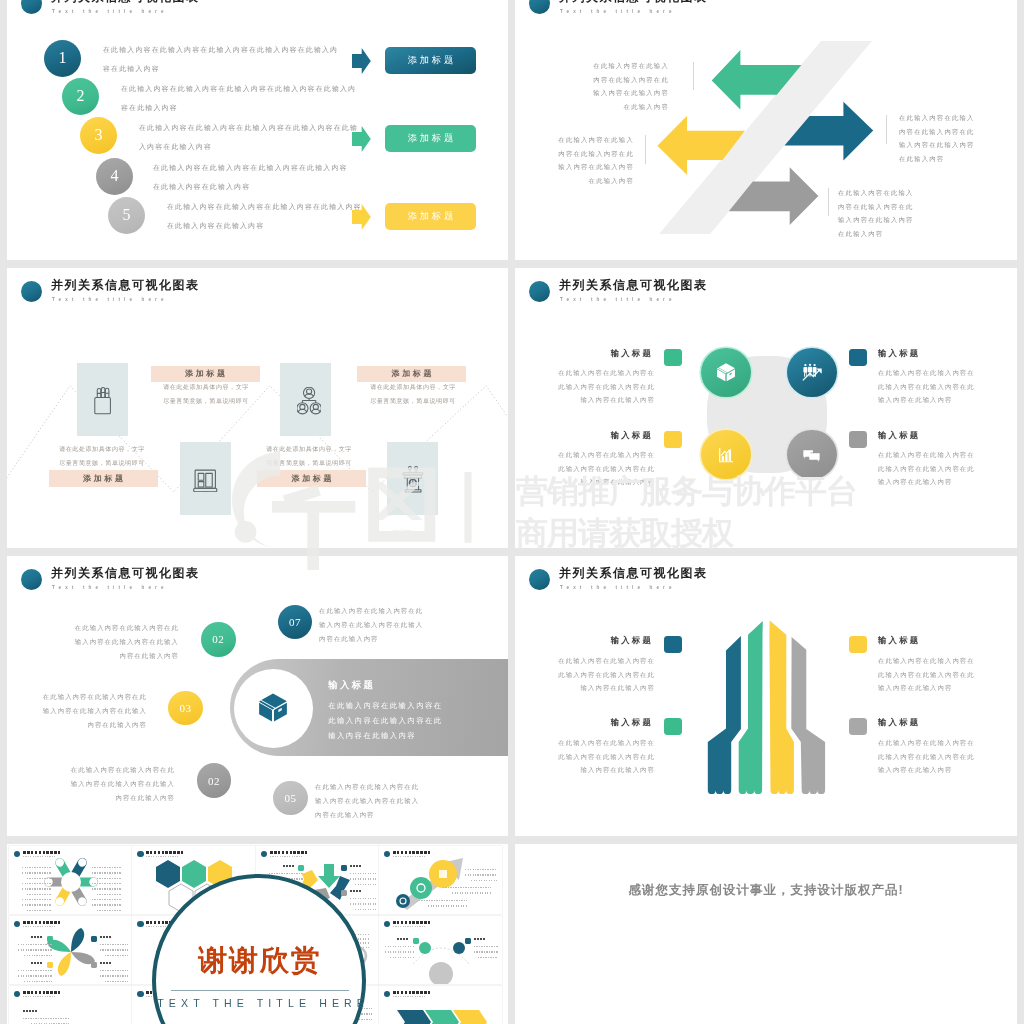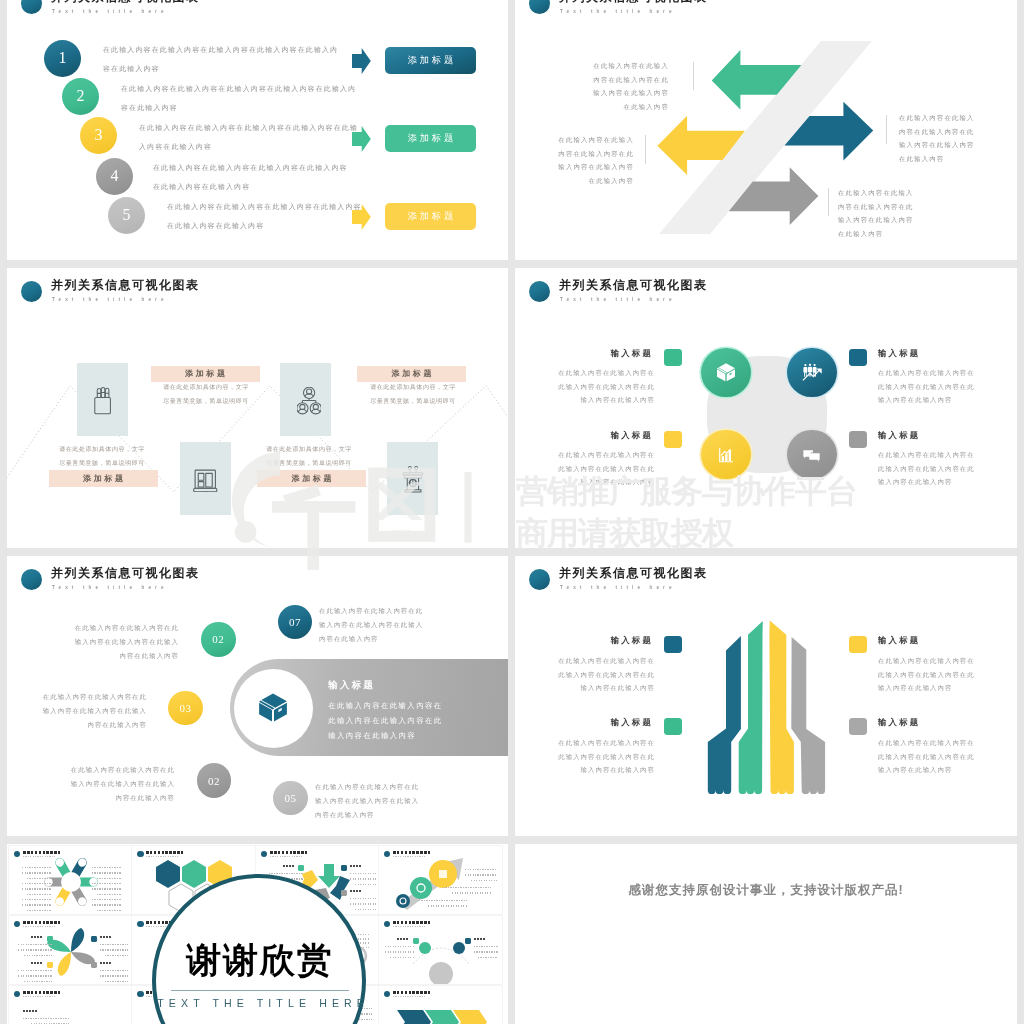--- a/index.html
+++ b/index.html
@@ -536,21 +536,21 @@
               <polygon points="18,24 44,24 52,36 44,48 18,48 26,36" fill="#1b5f7a"></polygon>
               <polygon points="46,24 72,24 80,36 72,48 46,48 54,36" fill="#43bd93"></polygon>
               <polygon points="74,24 100,24 108,36 100,48 74,48 82,36" fill="#fbcf3e"></polygon>
             </svg></div>
         </div>
       </div>
 
     <div style="position:absolute;left:145.2px;top:29.6px;width:206px;height:206px;border-radius:50%;
                 background:#fff;border:4.2px solid #1b5868;"></div>
     <div style="position:absolute;left:145.2px;top:93px;width:214.4px;text-align:center;
-                font-size:35px;font-weight:700;color:#000000;letter-spacing:1.8px;text-indent:1px;line-height:46px;
+                font-size:29px;font-weight:700;color:#c2410c;letter-spacing:1.8px;text-indent:1px;line-height:46px;
                 white-space:nowrap;">谢谢欣赏</div>
     <div style="position:absolute;left:163.5px;top:146.2px;width:178px;height:1px;background:#8fa6ae;"></div>
     <div style="position:absolute;left:145.2px;top:152.5px;width:214.4px;text-align:center;
                 font-size:10.6px;color:#34606e;letter-spacing:5.1px;text-indent:5.1px;white-space:nowrap;">TEXT THE TITLE HERE</div>
   </div>
 
   <div class="slide" id="sl8" style="left:515px;top:844px;width:502px;height:280px;">
     <div style="position:absolute;left:40px;top:38px;width:422px;text-align:center;
                 font-size:12.5px;font-weight:700;color:#878787;letter-spacing:1px;">感谢您支持原创设计事业，支持设计版权产品!</div>
 

